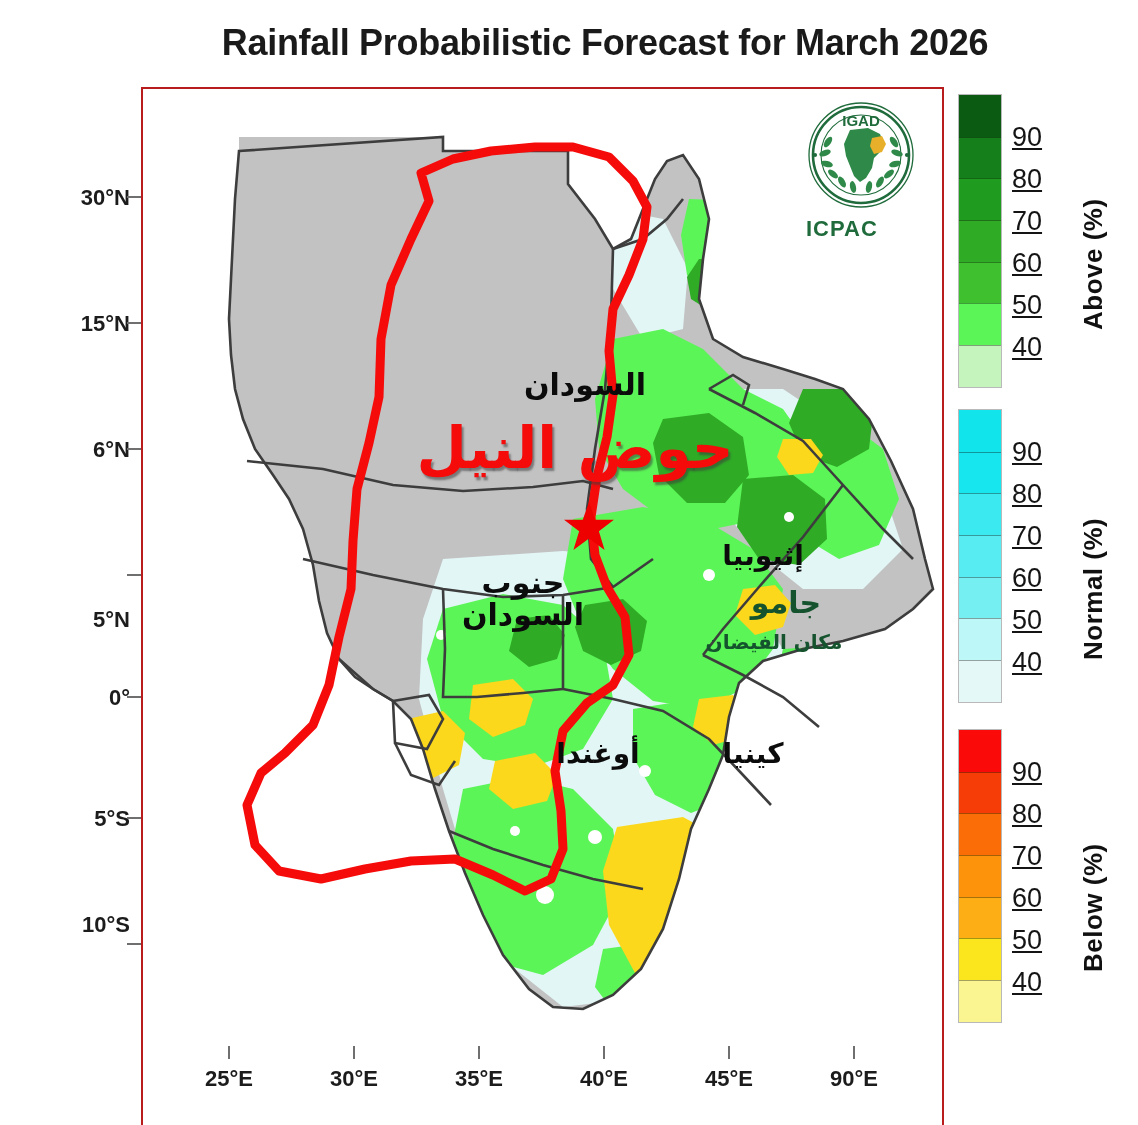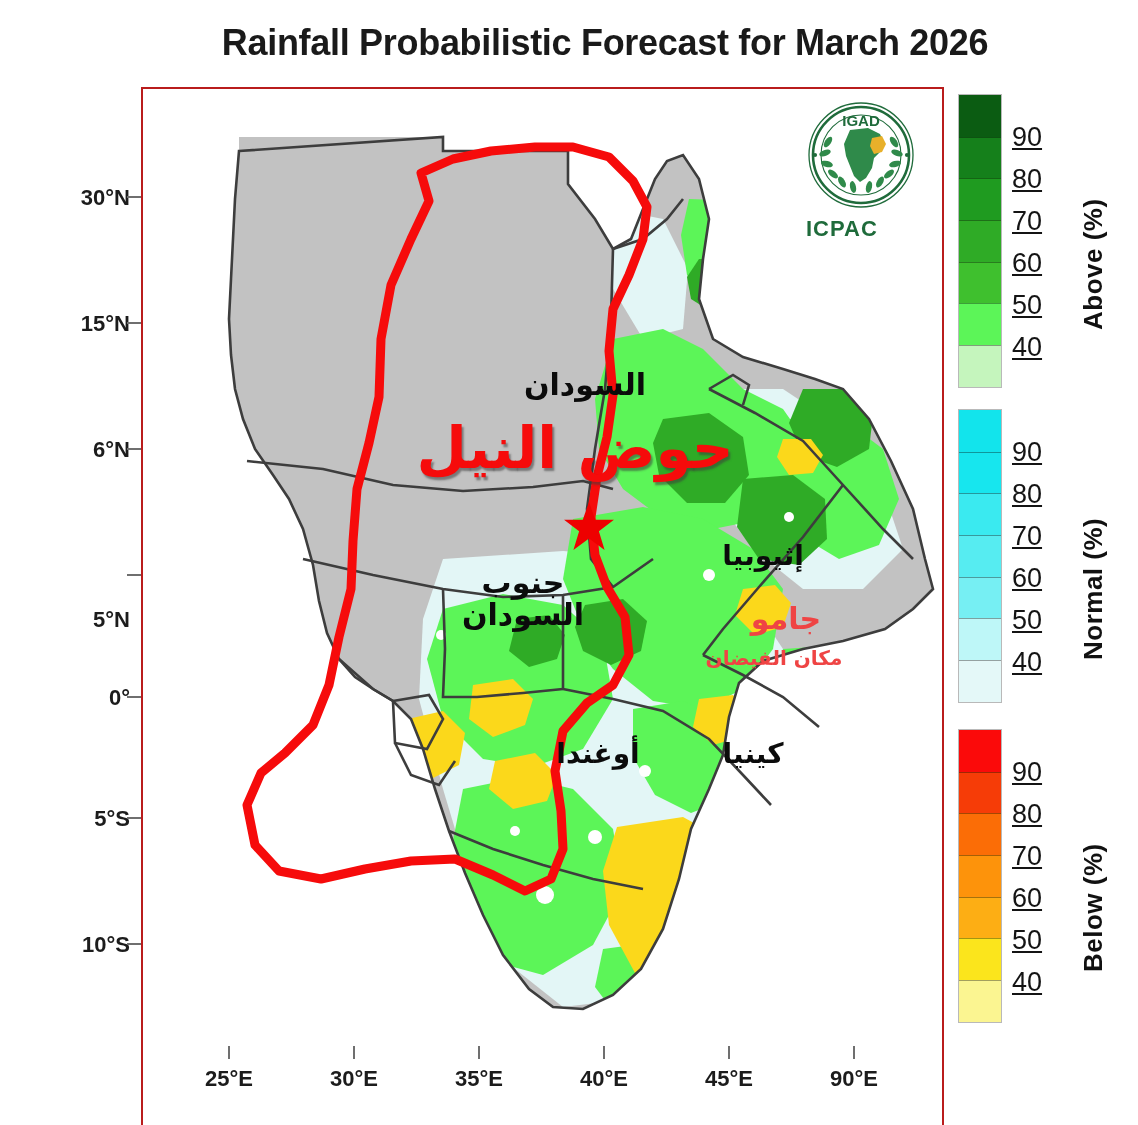--- a/index.html
+++ b/index.html
@@ -48,21 +48,21 @@
     white-space:nowrap;letter-spacing:0.5px;
   }
 
   
   .maplabel{
     position:absolute;white-space:pre-line;text-align:center;line-height:1.08;
     font-family:"DejaVu Sans","Liberation Sans",sans-serif;
     direction:rtl;pointer-events:none;
   }
   .lbl-black{color:#0b0b0b;font-weight:bold;}
-  .lbl-red{color:#ef4444;font-weight:bold;margin-top:16px;}
+  .lbl-red{color:#14532d;font-weight:bold;}
   #lbl-basin{
     font-size:58px;color:#f60b0b;font-weight:bold;
     text-shadow:2px 3px 2px rgba(60,60,60,.55);
   }
   #watermark{
     position:absolute;font-size:62px;font-weight:bold;color:#e9e9e9;
     letter-spacing:10px;font-family:"Liberation Sans","DejaVu Sans",sans-serif;
     text-shadow:0 1px 1px rgba(255,255,255,.9);
   }
 
@@ -249,21 +249,21 @@
 
 <div class="ylab" style="left:20px;top:563px;margin-top:44px;">5°N</div>
 <div class="ytick-mark" style="left:127px;top:574px;"></div>
 
 <div class="ylab" style="left:20px;top:685px;">0°</div>
 <div class="ytick-mark" style="left:127px;top:696px;"></div>
 
 <div class="ylab" style="left:20px;top:806px;">5°S</div>
 <div class="ytick-mark" style="left:127px;top:817px;"></div>
 
-<div class="ylab" style="left:20px;top:932px;text-align:right;">10°S</div>
+<div class="ylab" style="left:20px;top:912px;text-align:right;">10°S</div>
 <div class="ytick-mark" style="left:127px;top:943px;"></div>
 
 <div class="xtick-mark" style="left:228px;top:1046px;"></div>
 <div class="xlab" style="left:169px;top:1066px;">25°E</div>
 
 <div class="xtick-mark" style="left:353px;top:1046px;"></div>
 <div class="xlab" style="left:294px;top:1066px;">30°E</div>
 
 <div class="xtick-mark" style="left:478px;top:1046px;"></div>
 <div class="xlab" style="left:419px;top:1066px;">35°E</div>

